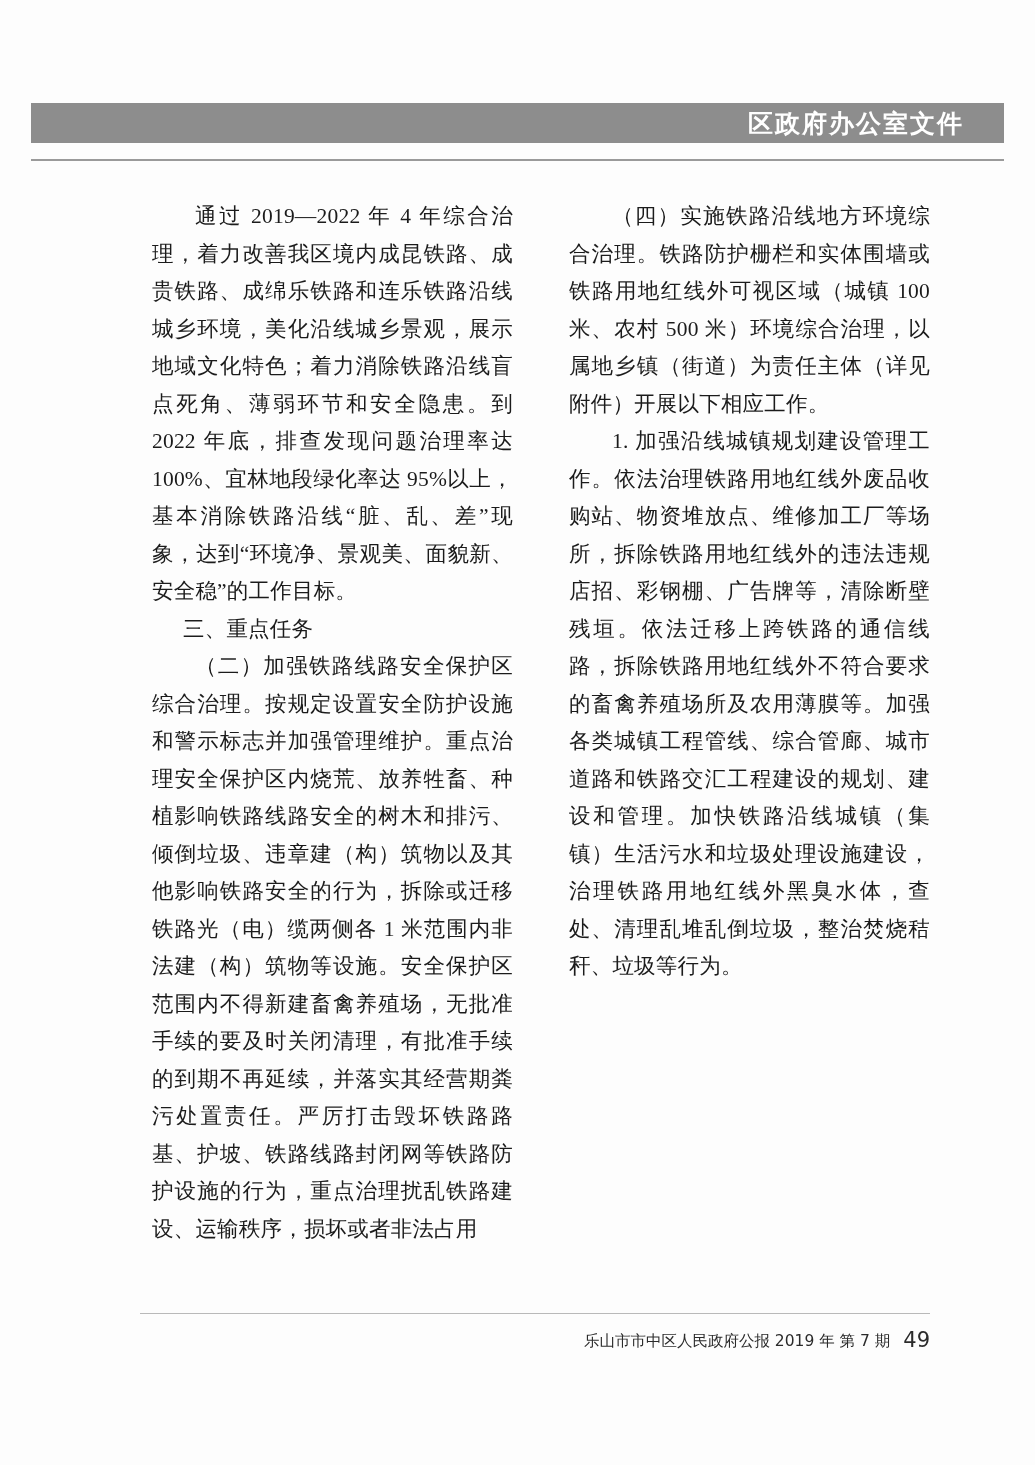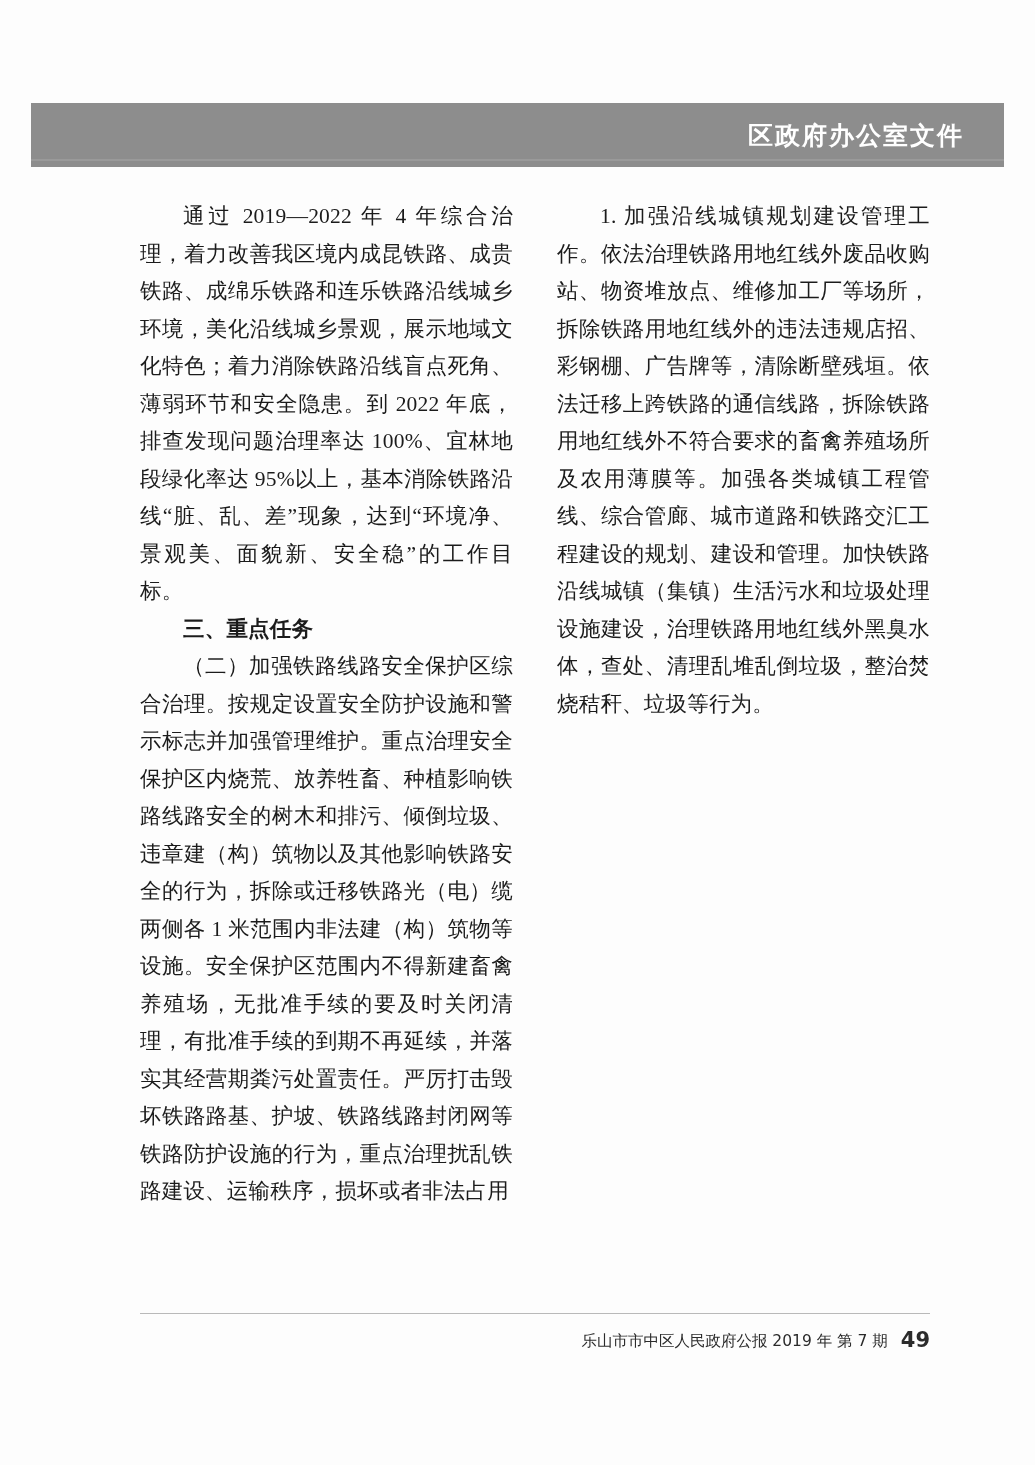--- a/index.html
+++ b/index.html
@@ -14,21 +14,21 @@
     background: #fdfdfd;
     font-family: "Liberation Serif", "DejaVu Serif", serif;
     overflow: hidden;
   }
   
   .header-band {
     position: absolute;
     left: 31px;
     top: 103px;
     width: 973px;
-    height: 64px;
+    height: 40px;
     background: #8d8d8d;
     display: flex;
     align-items: center;
     justify-content: flex-end;
   }
   .header-title {
     color: #ffffff;
     font-size: 25px;
     font-weight: bold;
     letter-spacing: 2px;
@@ -59,24 +59,25 @@
     margin: 0;
     font-size: 21.5px;
     line-height: 37.5px;
     text-align: justify;
     text-justify: inter-ideograph;
     color: #1b1b1b;
     letter-spacing: 0.2px;
   }
   p.indent {
     text-indent: 43px;
+    margin-left: 12px;
   }
   p.heading {
     text-indent: 43px;
-    font-weight: bold;
+    font-weight: normal;
   }
   
   .footer-rule {
     position: absolute;
     left: 140px;
     top: 1313px;
     width: 790px;
     height: 1px;
     background: #b9b9b9;
   }
@@ -85,21 +86,21 @@
     left: 140px;
     top: 1328px;
     width: 790px;
     text-align: right;
     font-size: 15.5px;
     color: #2b2b2b;
     font-family: "DejaVu Sans", "Liberation Sans", sans-serif;
   }
   .footer .pageno {
     font-size: 21px;
-    font-weight: bold;
+    font-weight: normal;
     margin-left: 8px;
     vertical-align: -1px;
   }
 </style>
 </head>
 <body>
 
 <div class="page">
 
   <div class="header-band">
@@ -109,20 +110,21 @@
 
   <div class="columns">
 
     <div class="col">
       <p class="indent">通过 2019—2022 年 4 年综合治理，着力改善我区境内成昆铁路、成贵铁路、成绵乐铁路和连乐铁路沿线城乡环境，美化沿线城乡景观，展示地域文化特色；着力消除铁路沿线盲点死角、薄弱环节和安全隐患。到 2022 年底，排查发现问题治理率达 100%、宜林地段绿化率达 95%以上，基本消除铁路沿线“脏、乱、差”现象，达到“环境净、景观美、面貌新、安全稳”的工作目标。</p>
       <p class="heading">三、重点任务</p>
       <p class="indent">（二）加强铁路线路安全保护区综合治理。按规定设置安全防护设施和警示标志并加强管理维护。重点治理安全保护区内烧荒、放养牲畜、种植影响铁路线路安全的树木和排污、倾倒垃圾、违章建（构）筑物以及其他影响铁路安全的行为，拆除或迁移铁路光（电）缆两侧各 1 米范围内非法建（构）筑物等设施。安全保护区范围内不得新建畜禽养殖场，无批准手续的要及时关闭清理，有批准手续的到期不再延续，并落实其经营期粪污处置责任。严厉打击毁坏铁路路基、护坡、铁路线路封闭网等铁路防护设施的行为，重点治理扰乱铁路建设、运输秩序，损坏或者非法占用</p>
     </div>
 
     <div class="col">
+      <p class="indent">（四）实施铁路沿线地方环境综合治理。铁路防护栅栏和实体围墙或铁路用地红线外可视区域（城镇 100 米、农村 500 米）环境综合治理，以属地乡镇（街道）为责任主体（详见附件）开展以下相应工作。</p>
       <p class="indent">1. 加强沿线城镇规划建设管理工作。依法治理铁路用地红线外废品收购站、物资堆放点、维修加工厂等场所，拆除铁路用地红线外的违法违规店招、彩钢棚、广告牌等，清除断壁残垣。依法迁移上跨铁路的通信线路，拆除铁路用地红线外不符合要求的畜禽养殖场所及农用薄膜等。加强各类城镇工程管线、综合管廊、城市道路和铁路交汇工程建设的规划、建设和管理。加快铁路沿线城镇（集镇）生活污水和垃圾处理设施建设，治理铁路用地红线外黑臭水体，查处、清理乱堆乱倒垃圾，整治焚烧秸秆、垃圾等行为。</p>
     </div>
 
   </div>
 
   <div class="footer-rule"></div>
   <div class="footer">
     <span>乐山市市中区人民政府公报 2019 年  第 7 期</span>
     <span class="pageno">49</span>
   </div>

